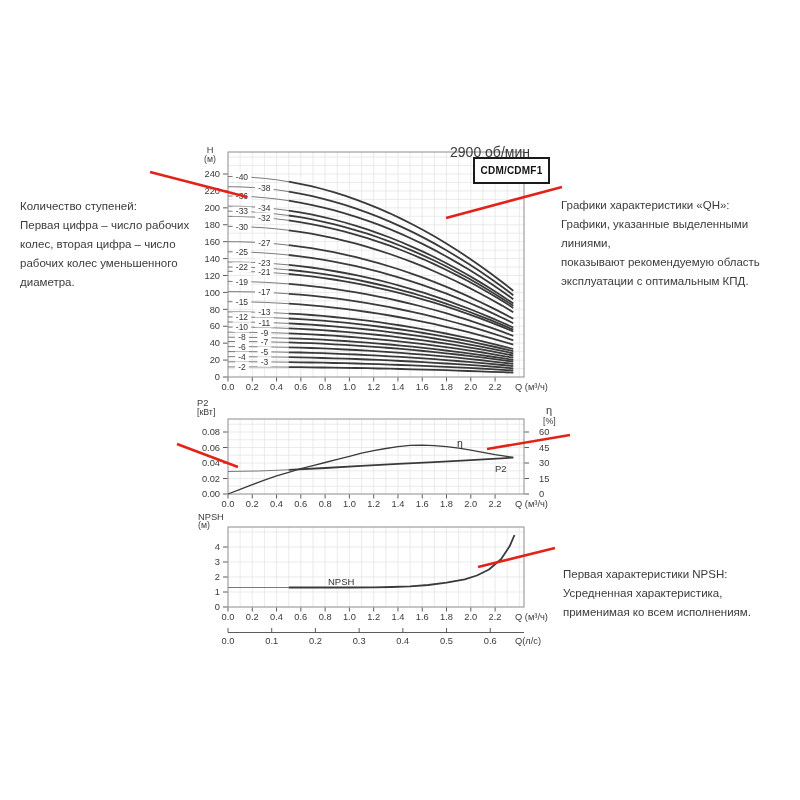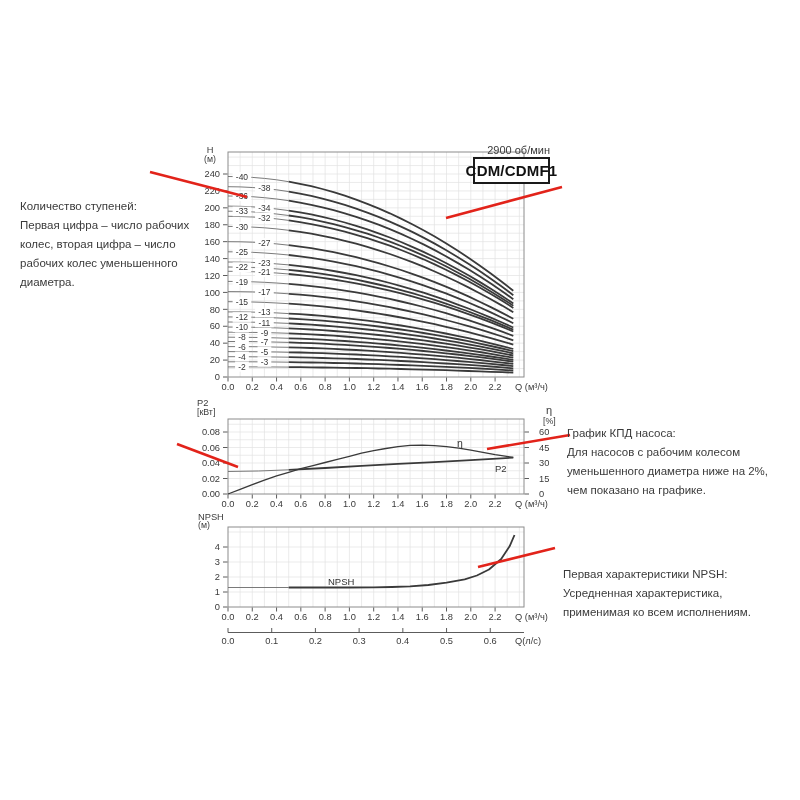--- a/index.html
+++ b/index.html
@@ -1,23 +1,23 @@
 <!DOCTYPE html>
 <html><head>
 <meta charset="utf-8">
 <style>
   html,body{margin:0;padding:0;background:#ffffff;}
   body{font-family:"Liberation Sans","DejaVu Sans",sans-serif;}
   #canvas{position:relative;width:800px;height:800px;background:#fff;overflow:hidden;}
   #fig{position:absolute;left:0;top:0;}
   .ann{position:absolute;white-space:pre-line;font-size:11.5px;line-height:19px;color:#3a3a3a;margin-top:40px;}
-  .speed{position:absolute;left:430px;top:144px;width:120px;text-align:right;font-size:11px;color:#3a3a3a;}
+  .speed{position:absolute;left:430px;top:144px;width:120px;text-align:center;font-size:14px;color:#3a3a3a;}
   .modelbox{position:absolute;left:473px;top:157px;width:73px;height:23px;border:2px solid #1a1a1a;
             background:#fff;display:flex;align-items:center;justify-content:center;
-            font-size:15px;font-weight:bold;color:#111;letter-spacing:.2px;}
+            font-size:10px;font-weight:bold;color:#111;letter-spacing:.2px;}
 </style>
 </head>
 <body>
 
 <div id="canvas">
   <svg id="fig" width="800" height="800">
       <g>
         <g>
           <line x1="240.14" y1="152" x2="240.14" y2="377" stroke="#e2e2e2" stroke-width="0.7"></line>
           <line x1="252.28" y1="152" x2="252.28" y2="377" stroke="#e2e2e2" stroke-width="0.7"></line>
@@ -487,20 +487,20 @@
   <div class="speed">2900 об/мин</div>
   <div class="modelbox">
       <span>CDM/CDMF1</span>
     </div>
 
   <div class="ann" style="left:20px;top:157px;width:185px;">Количество ступеней:
 Первая цифра – число рабочих
 колес, вторая цифра – число
 рабочих колес уменьшенного
 диаметра.</div>
-  <div class="ann" style="left:567px;top:384px;width:232px;">График КПД насоса:
-Для насосов с рабочим колесом
-уменьшенного диаметра ниже на 2%,
-чем показано на графике.</div>
+  <div class="ann" style="left:561px;top:156px;width:238px;">Графики характеристики «QH»:
+Графики, указанные выделенными линиями,
+показывают рекомендуемую область
+эксплуатации с оптимальным КПД.</div>
   <div class="ann" style="left:563px;top:525px;width:236px;">Первая характеристики NPSH:
 Усредненная характеристика,
 применимая ко всем исполнениям.</div>
 </div>
 
 </body></html>

